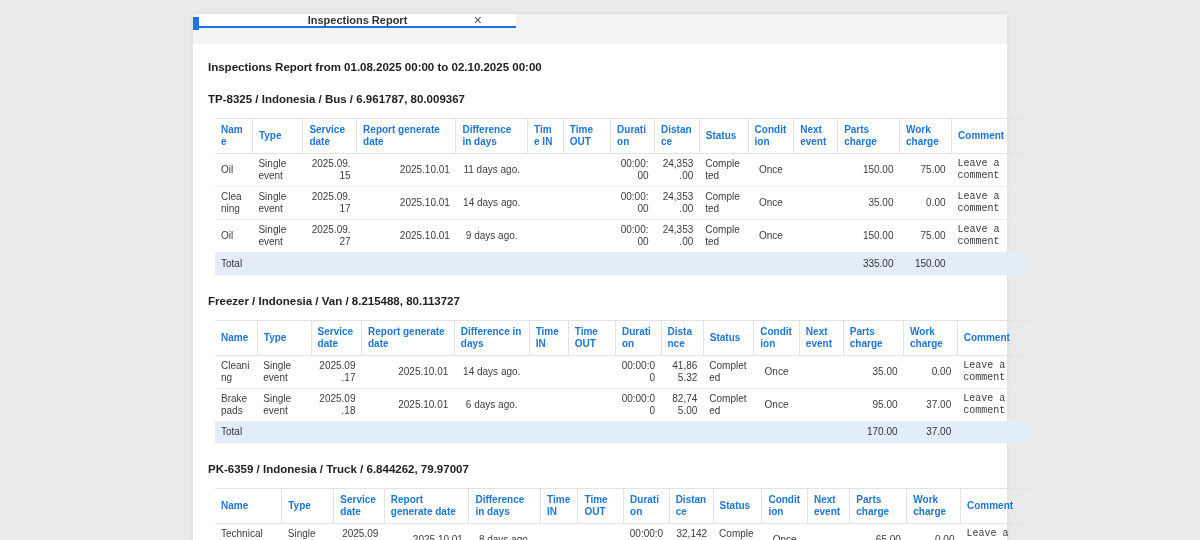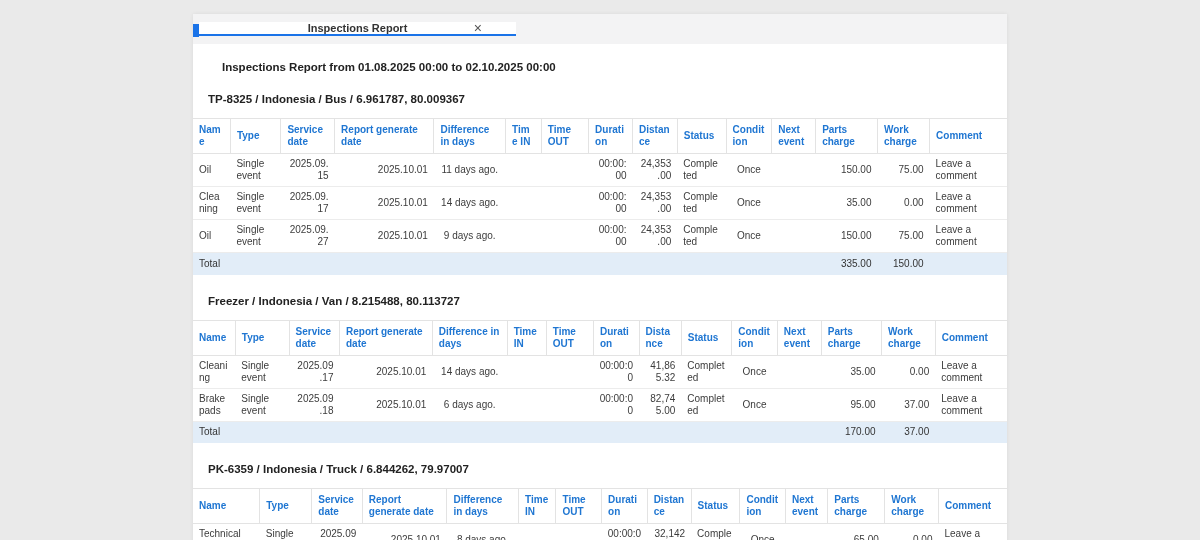--- a/index.html
+++ b/index.html
@@ -14,21 +14,21 @@
     min-height: 514px;
     background: #ffffff;
     box-shadow: 0 0 4px rgba(0,0,0,0.07);
     display: flex;
     flex-direction: column;
   }
   .tabbar {
     height: 30px;
     background: var(--tab-strip, #f3f3f4);
     display: flex;
-    align-items: center;
+    align-items: flex-start;
     flex: none;
   }
   .tab-accent {
     width: 6px; height: 13px;
     margin-top: 3px;
     background: var(--accent, #1a73e8);
     flex: none;
   }
   .tab {
     position: relative;
@@ -43,30 +43,31 @@
   }
   .tab-label { font-size: 11px; font-weight: bold; color: #333; }
   .tab-close {
     position: absolute; right: 34px; top: 50%;
     transform: translateY(-50%);
     font-size: 14px; color: #555; line-height: 1; cursor: pointer;
   }
   .content { padding-bottom: 8px; }
   .report-title {
     font-size: 11.5px; font-weight: bold; color: #222;
-    padding: 17px 29px 0;
+    padding: 17px 15px 0;
   }
   .section-title {
     font-size: 11.5px; font-weight: bold; color: #222;
     padding: 20px 15px 13px;
   }
   table.report-table {
     width: 100%;
     border-collapse: collapse;
     table-layout: fixed;
+    margin-left: 22px;
   }
   .report-table th {
     color: var(--header-text, #1f76d2);
     font-size: 10px; font-weight: bold;
     text-align: left;
     padding: 5px 6px;
     height: 35px;
     vertical-align: middle;
     border-top: 1px solid #e3e3e3;
     border-bottom: 1px solid #e3e3e3;
@@ -86,21 +87,21 @@
   .report-table tfoot td {
     background: var(--total-bg, #e2edf8);
     height: 22px;
     padding: 4px 6px;
     border-bottom: none;
     color: #333;
   }
   .al-left { text-align: left; }
   .al-right { text-align: right; }
   .al-center { text-align: center; }
-  .comment-cell { color: #444; cursor: pointer; }
+  .comment-cell { color: #444; cursor: pointer; font-family: Liberation Mono, monospace; }
 </style>
 </head>
 <body>
 
 <div class="panel">
   <div class="tabbar">
     <div class="tab-accent"></div>
     <div class="tab">
       <span class="tab-label">Inspections Report</span>
       <span class="tab-close">×</span>

